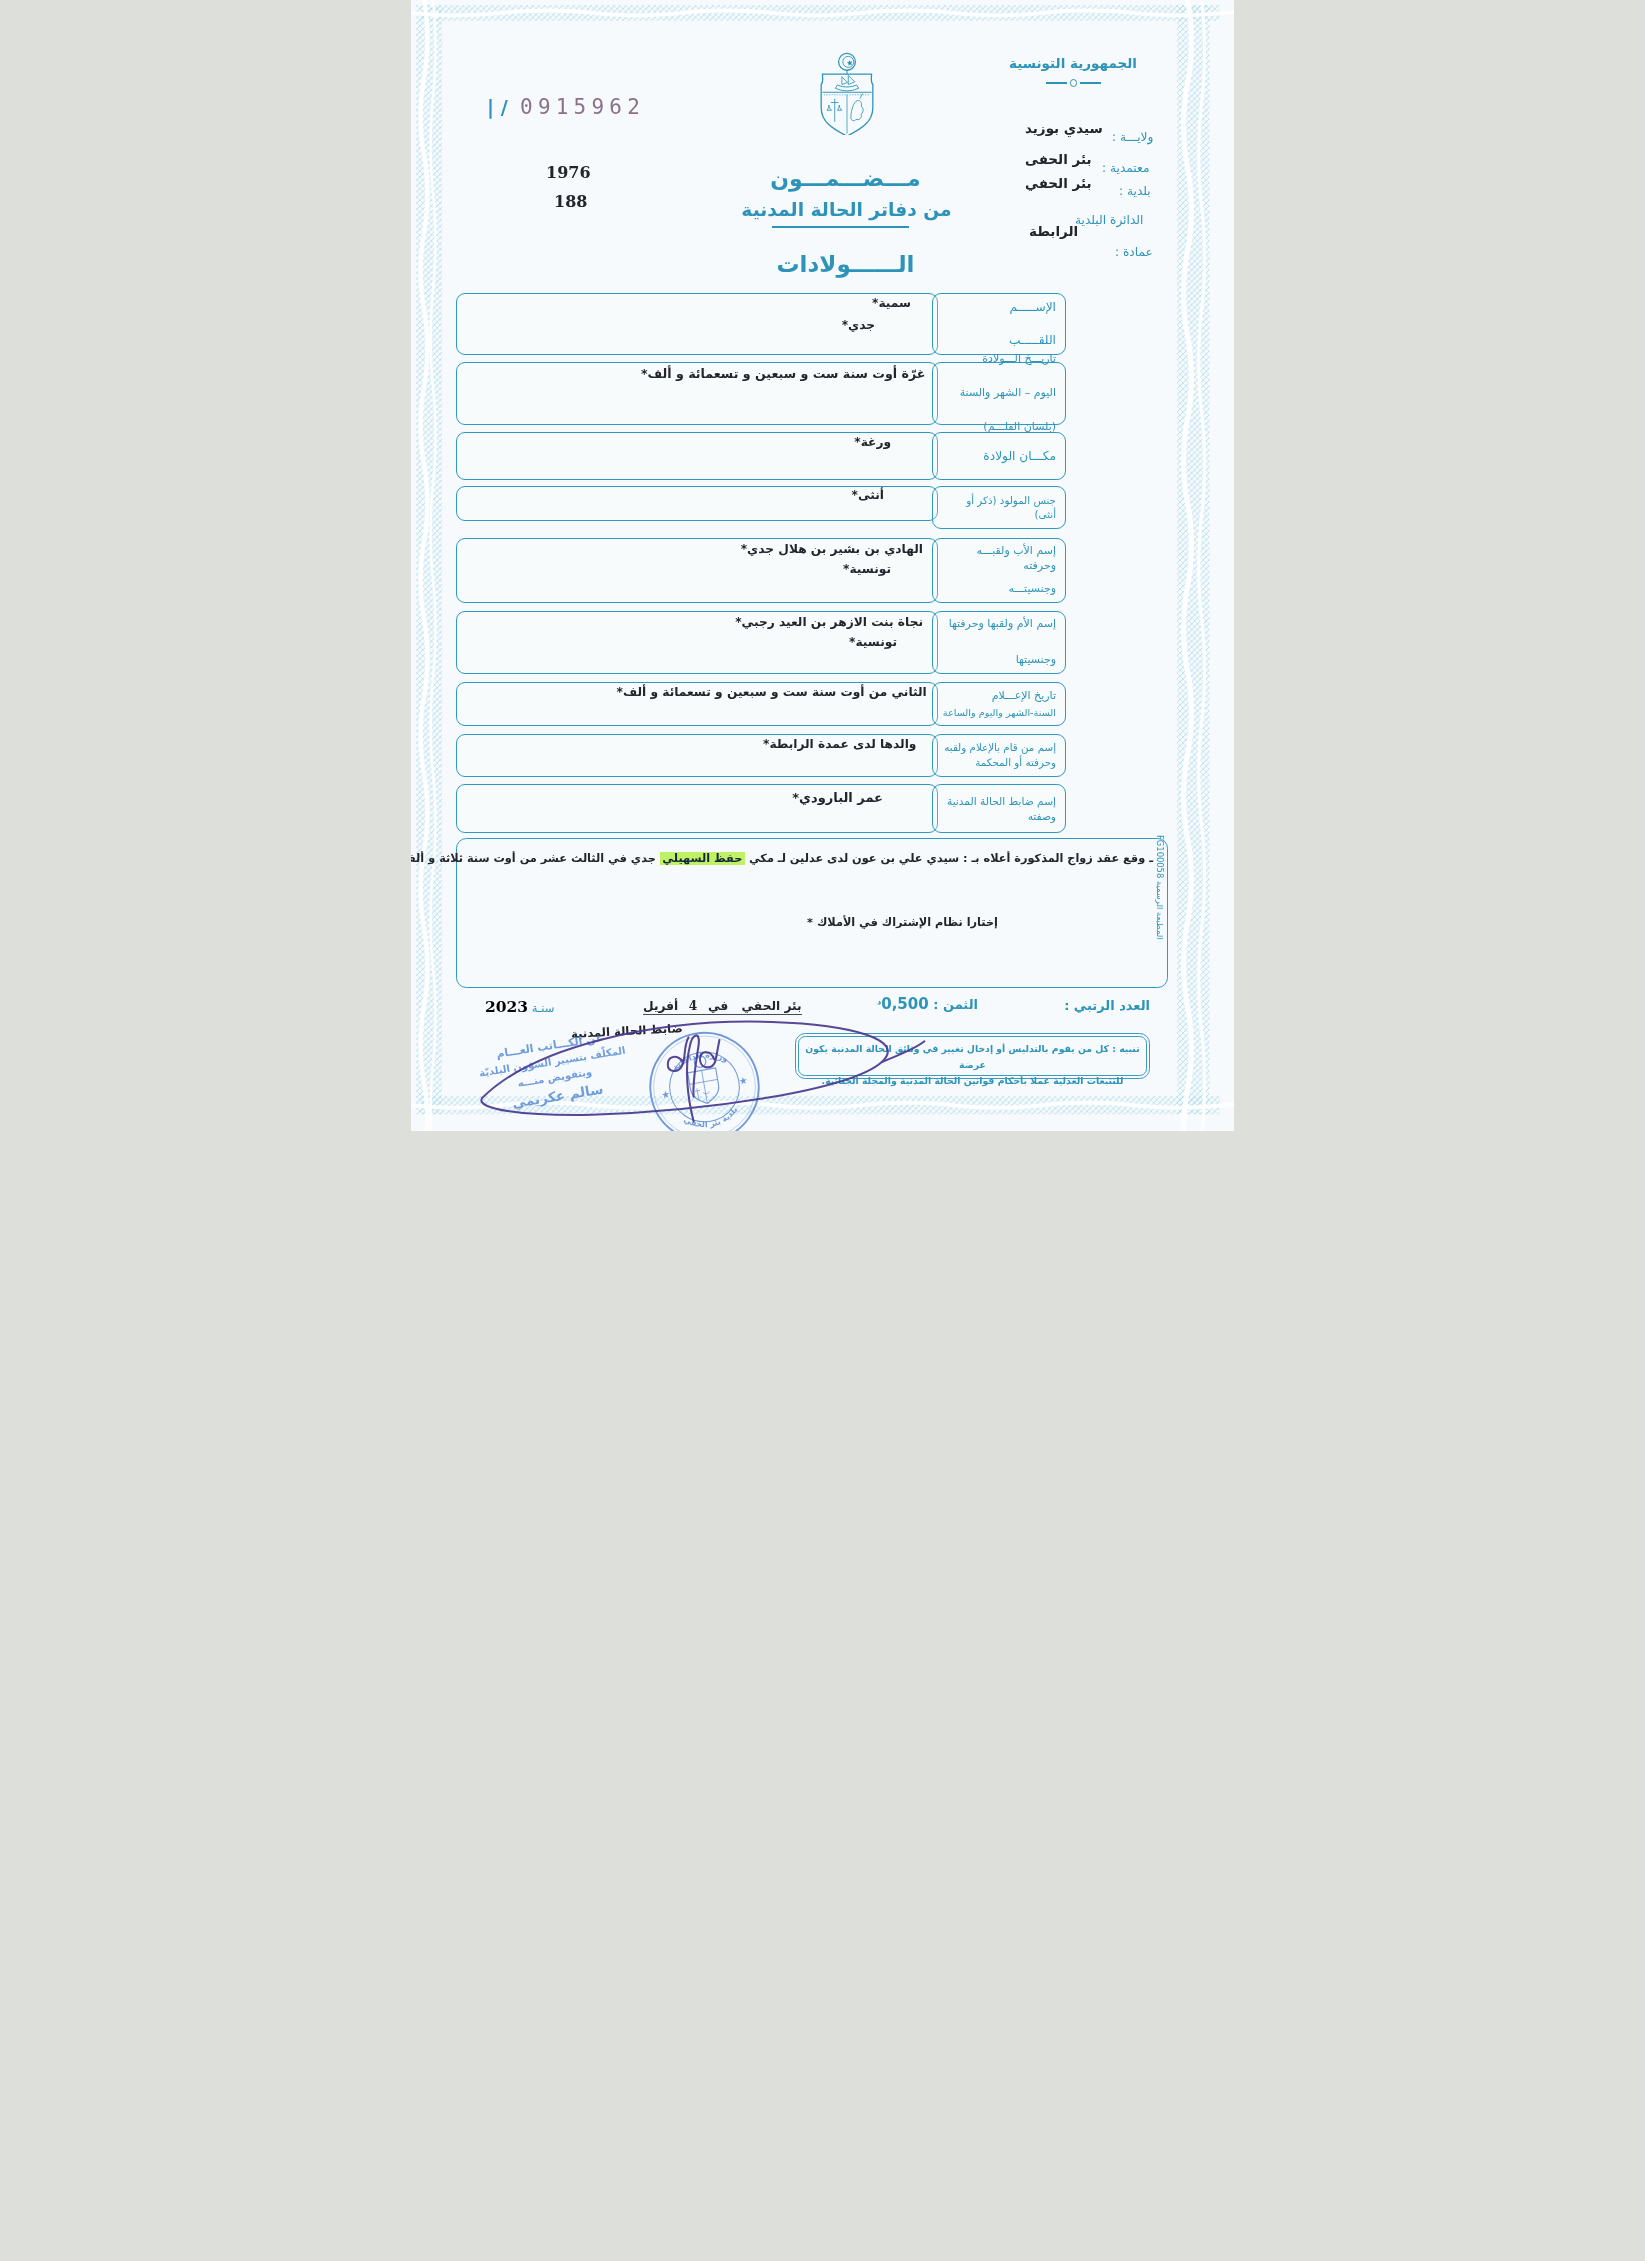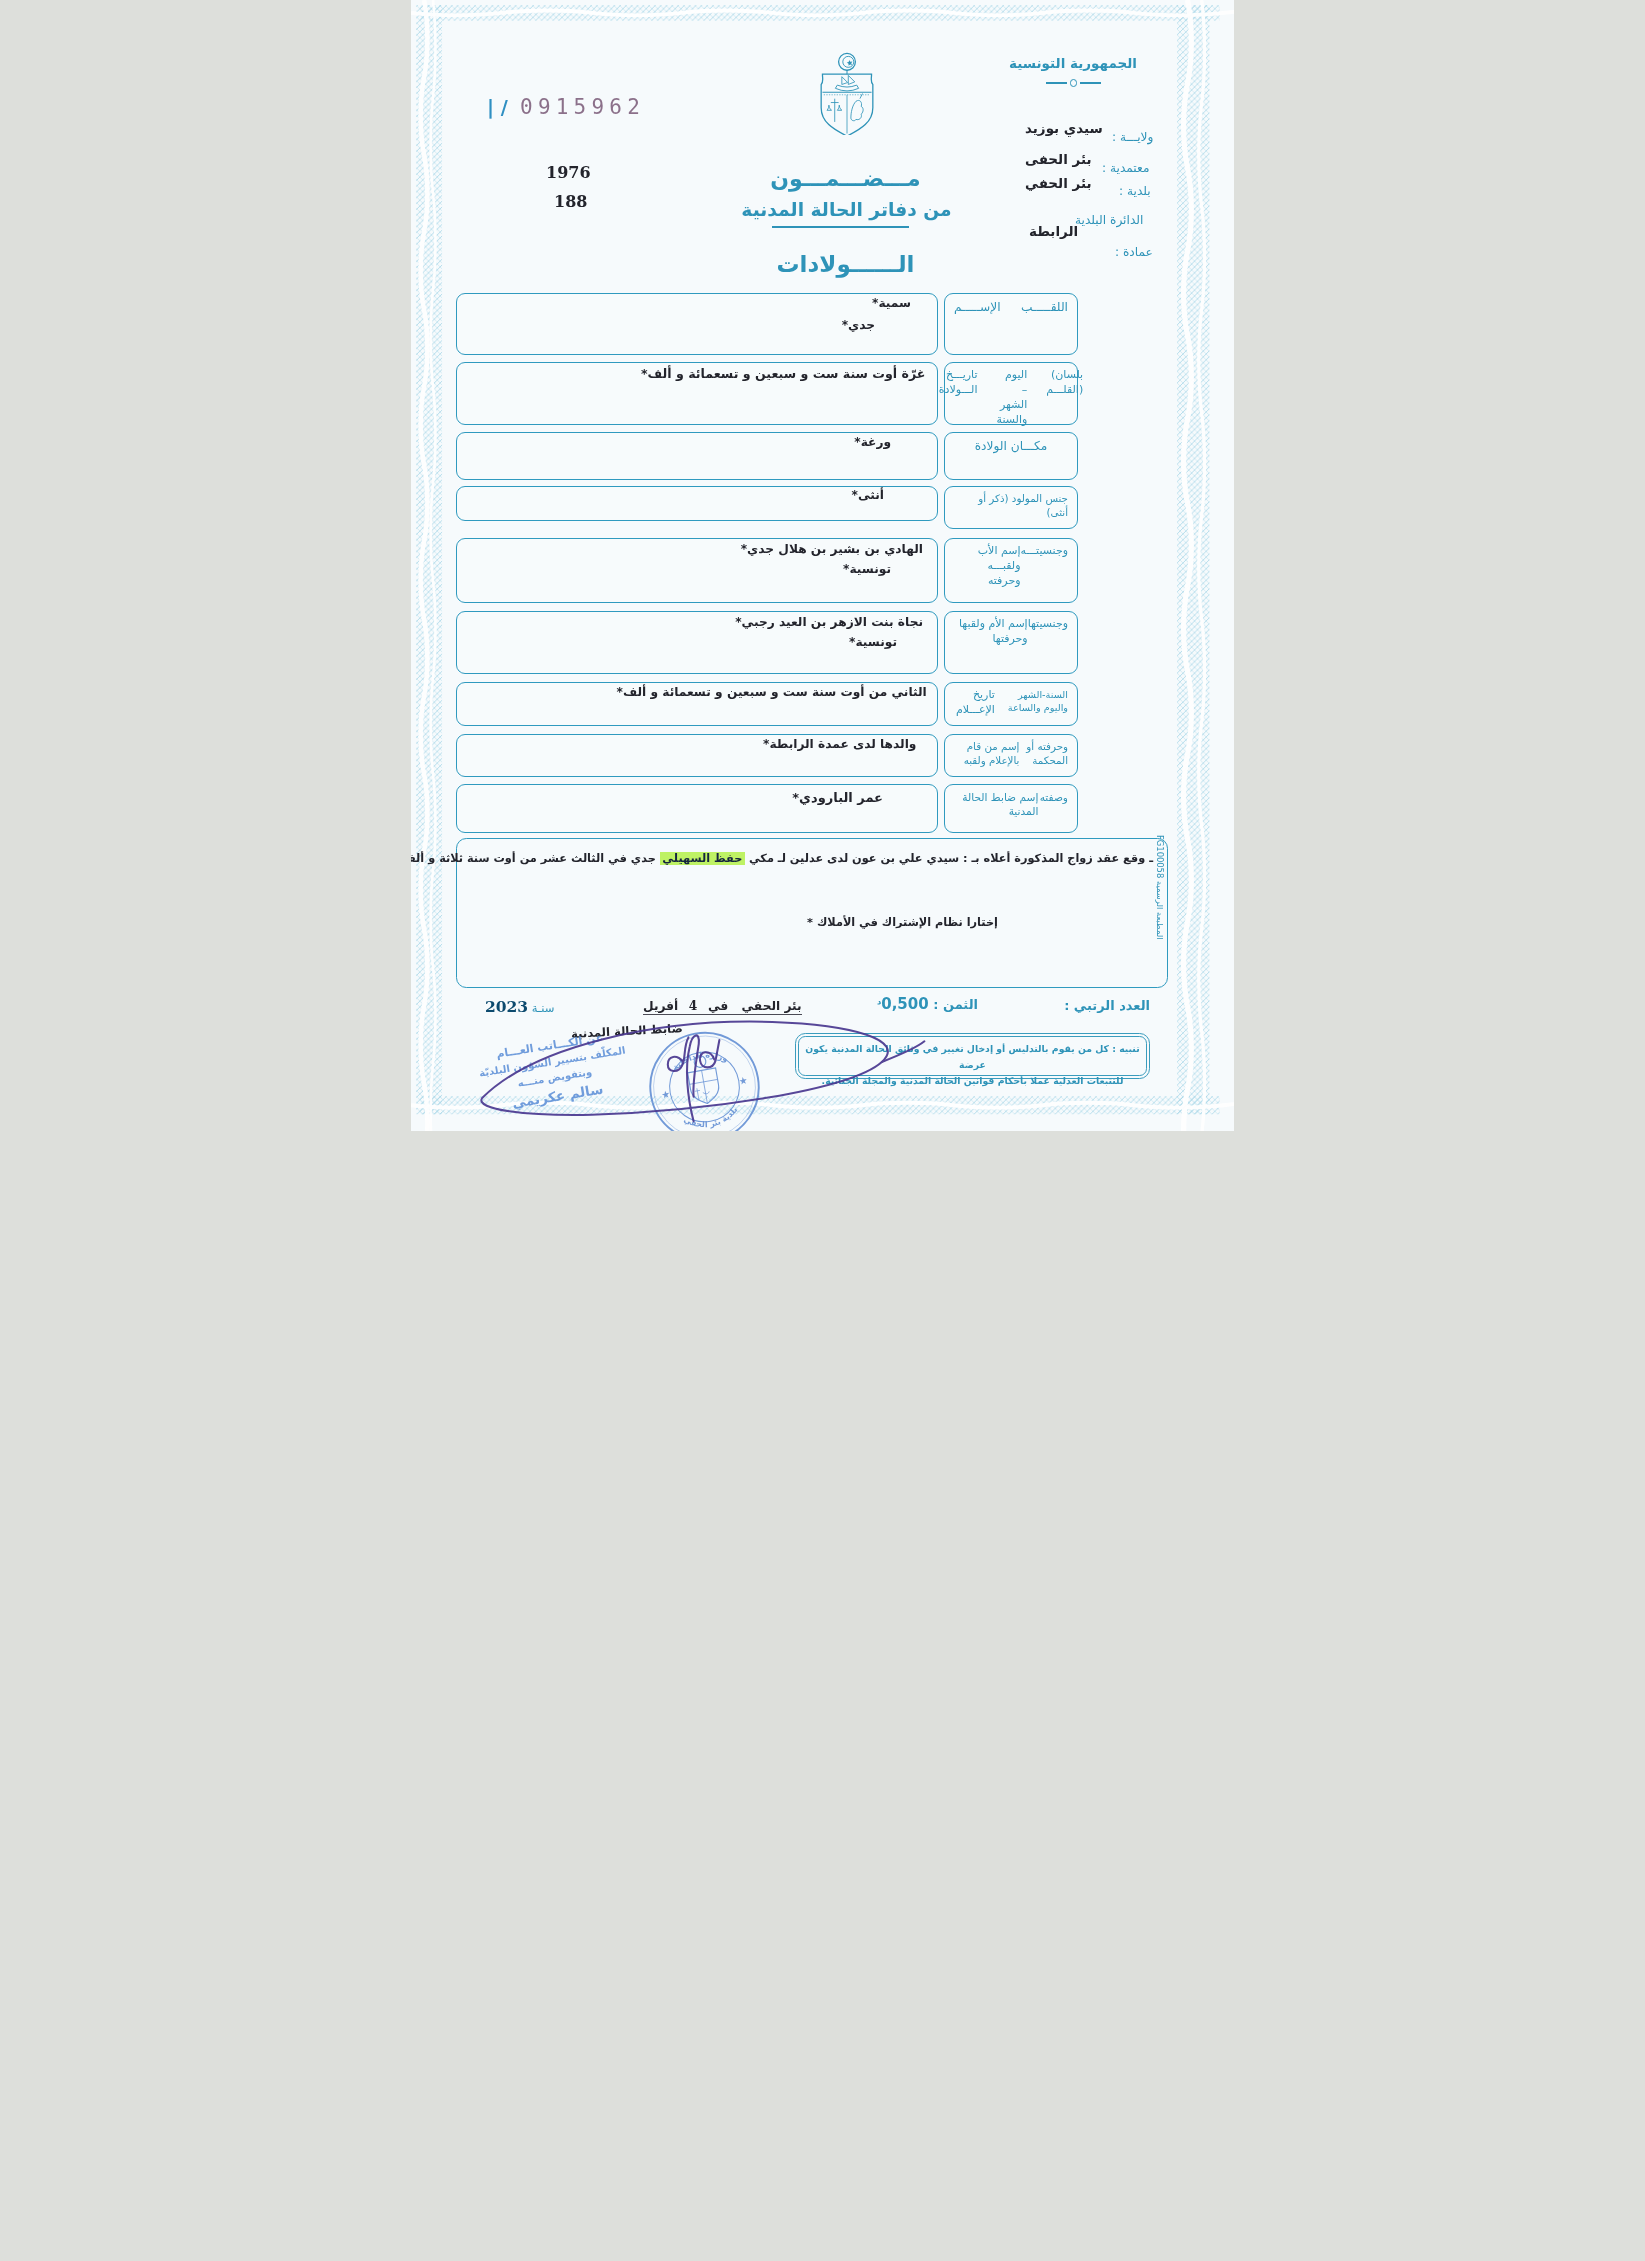--- a/index.html
+++ b/index.html
@@ -22,38 +22,38 @@
   
   .serial-prefix{font-size:19.3px;font-weight:bold;color:#2f8fc2;}
   .serial-digits{font-family:"DejaVu Sans Mono",monospace;font-size:21px;color:#7d5e7b;
                  letter-spacing:5.2px;opacity:.88;}
   .stamp-num{font-family:"DejaVu Serif",serif;font-size:16px;font-weight:bold;color:#23242c;}
   .regbox{border:1.6px solid #2f9abf;border-radius:14px;background:rgba(255,255,255,.2);}
   .regbox-label{position:absolute;right:6.4px;font-size:10.3px;color:#2e93b8;white-space:nowrap;}
   
   .vbox,.lbox{position:absolute;border:1.3px solid #2f9abf;border-radius:9px;background:rgba(255,255,255,.18);box-sizing:border-box;}
   .vbox{left:0;width:482px;}
-  .lbox{right:0;width:134px;padding:5.2px 9px;color:#2e93b8;font-size:11px;text-align:right;
-        display:flex;flex-direction:row;}
+  .lbox{right:12px;width:134px;padding:5.2px 9px;color:#2e93b8;font-size:11px;text-align:right;
+        display:flex;flex-direction:column;}
   .lbox .ll{line-height:1.35;}
   .val{font-size:12.2px;font-weight:bold;color:#23242c;text-align:right;white-space:nowrap;}
   
   .obsbox{border:1.3px solid #2f9abf;border-radius:10.3px;}
   .obs-line{font-size:11.3px;font-weight:bold;color:#23242c;white-space:nowrap;}
   .hl{background:#bef264;color:#15253f;padding:0 2.6px;}
   
   .foot-teal{font-size:13px;font-weight:bold;color:#2e93b8;white-space:nowrap;}
   .price-val{font-size:15px;}
   .price-unit{font-size:8.4px;}
   .noticebox{border:1.3px solid #3a9cbd;border-radius:10.3px;outline:1px solid #3a9cbd;outline-offset:-4.5px;
              text-align:center;color:#2e93b8;font-size:9.3px;font-weight:bold;line-height:1.7;padding-top:7px;box-sizing:border-box;}
   .dategroup{font-size:12.2px;color:#23242c;font-weight:bold;white-space:nowrap;border-bottom:1px solid #4a4a55;padding-bottom:1.3px;}
   .officer{font-size:11.6px;color:#23242c;font-weight:bold;white-space:nowrap;transform:rotate(-3deg);}
   .yearline{font-size:11.6px;white-space:nowrap;}
-  .yearline .yv{font-family:"DejaVu Serif",serif;font-size:15.5px;font-weight:bold;color:#0c4a6e;margin-left:3.9px;}
+  .yearline .yv{font-family:"DejaVu Serif",serif;font-size:15.5px;font-weight:bold;color:#000000;margin-left:3.9px;}
   .print-credit{font-size:8.4px;color:#2e93b8;white-space:nowrap;transform-origin:0 0;transform:rotate(90deg);}
   
   .delegate{transform:rotate(-9deg);text-align:center;color:rgba(88,140,214,.85);font-weight:bold;line-height:1.55;}
   .delegate .d1{font-size:11px;}
   .delegate .d2{font-size:10px;}
   .delegate .dn{font-size:13.5px;letter-spacing:2.6px;margin-top:1.3px;}
 </style>
 </head>
 <body>
 

